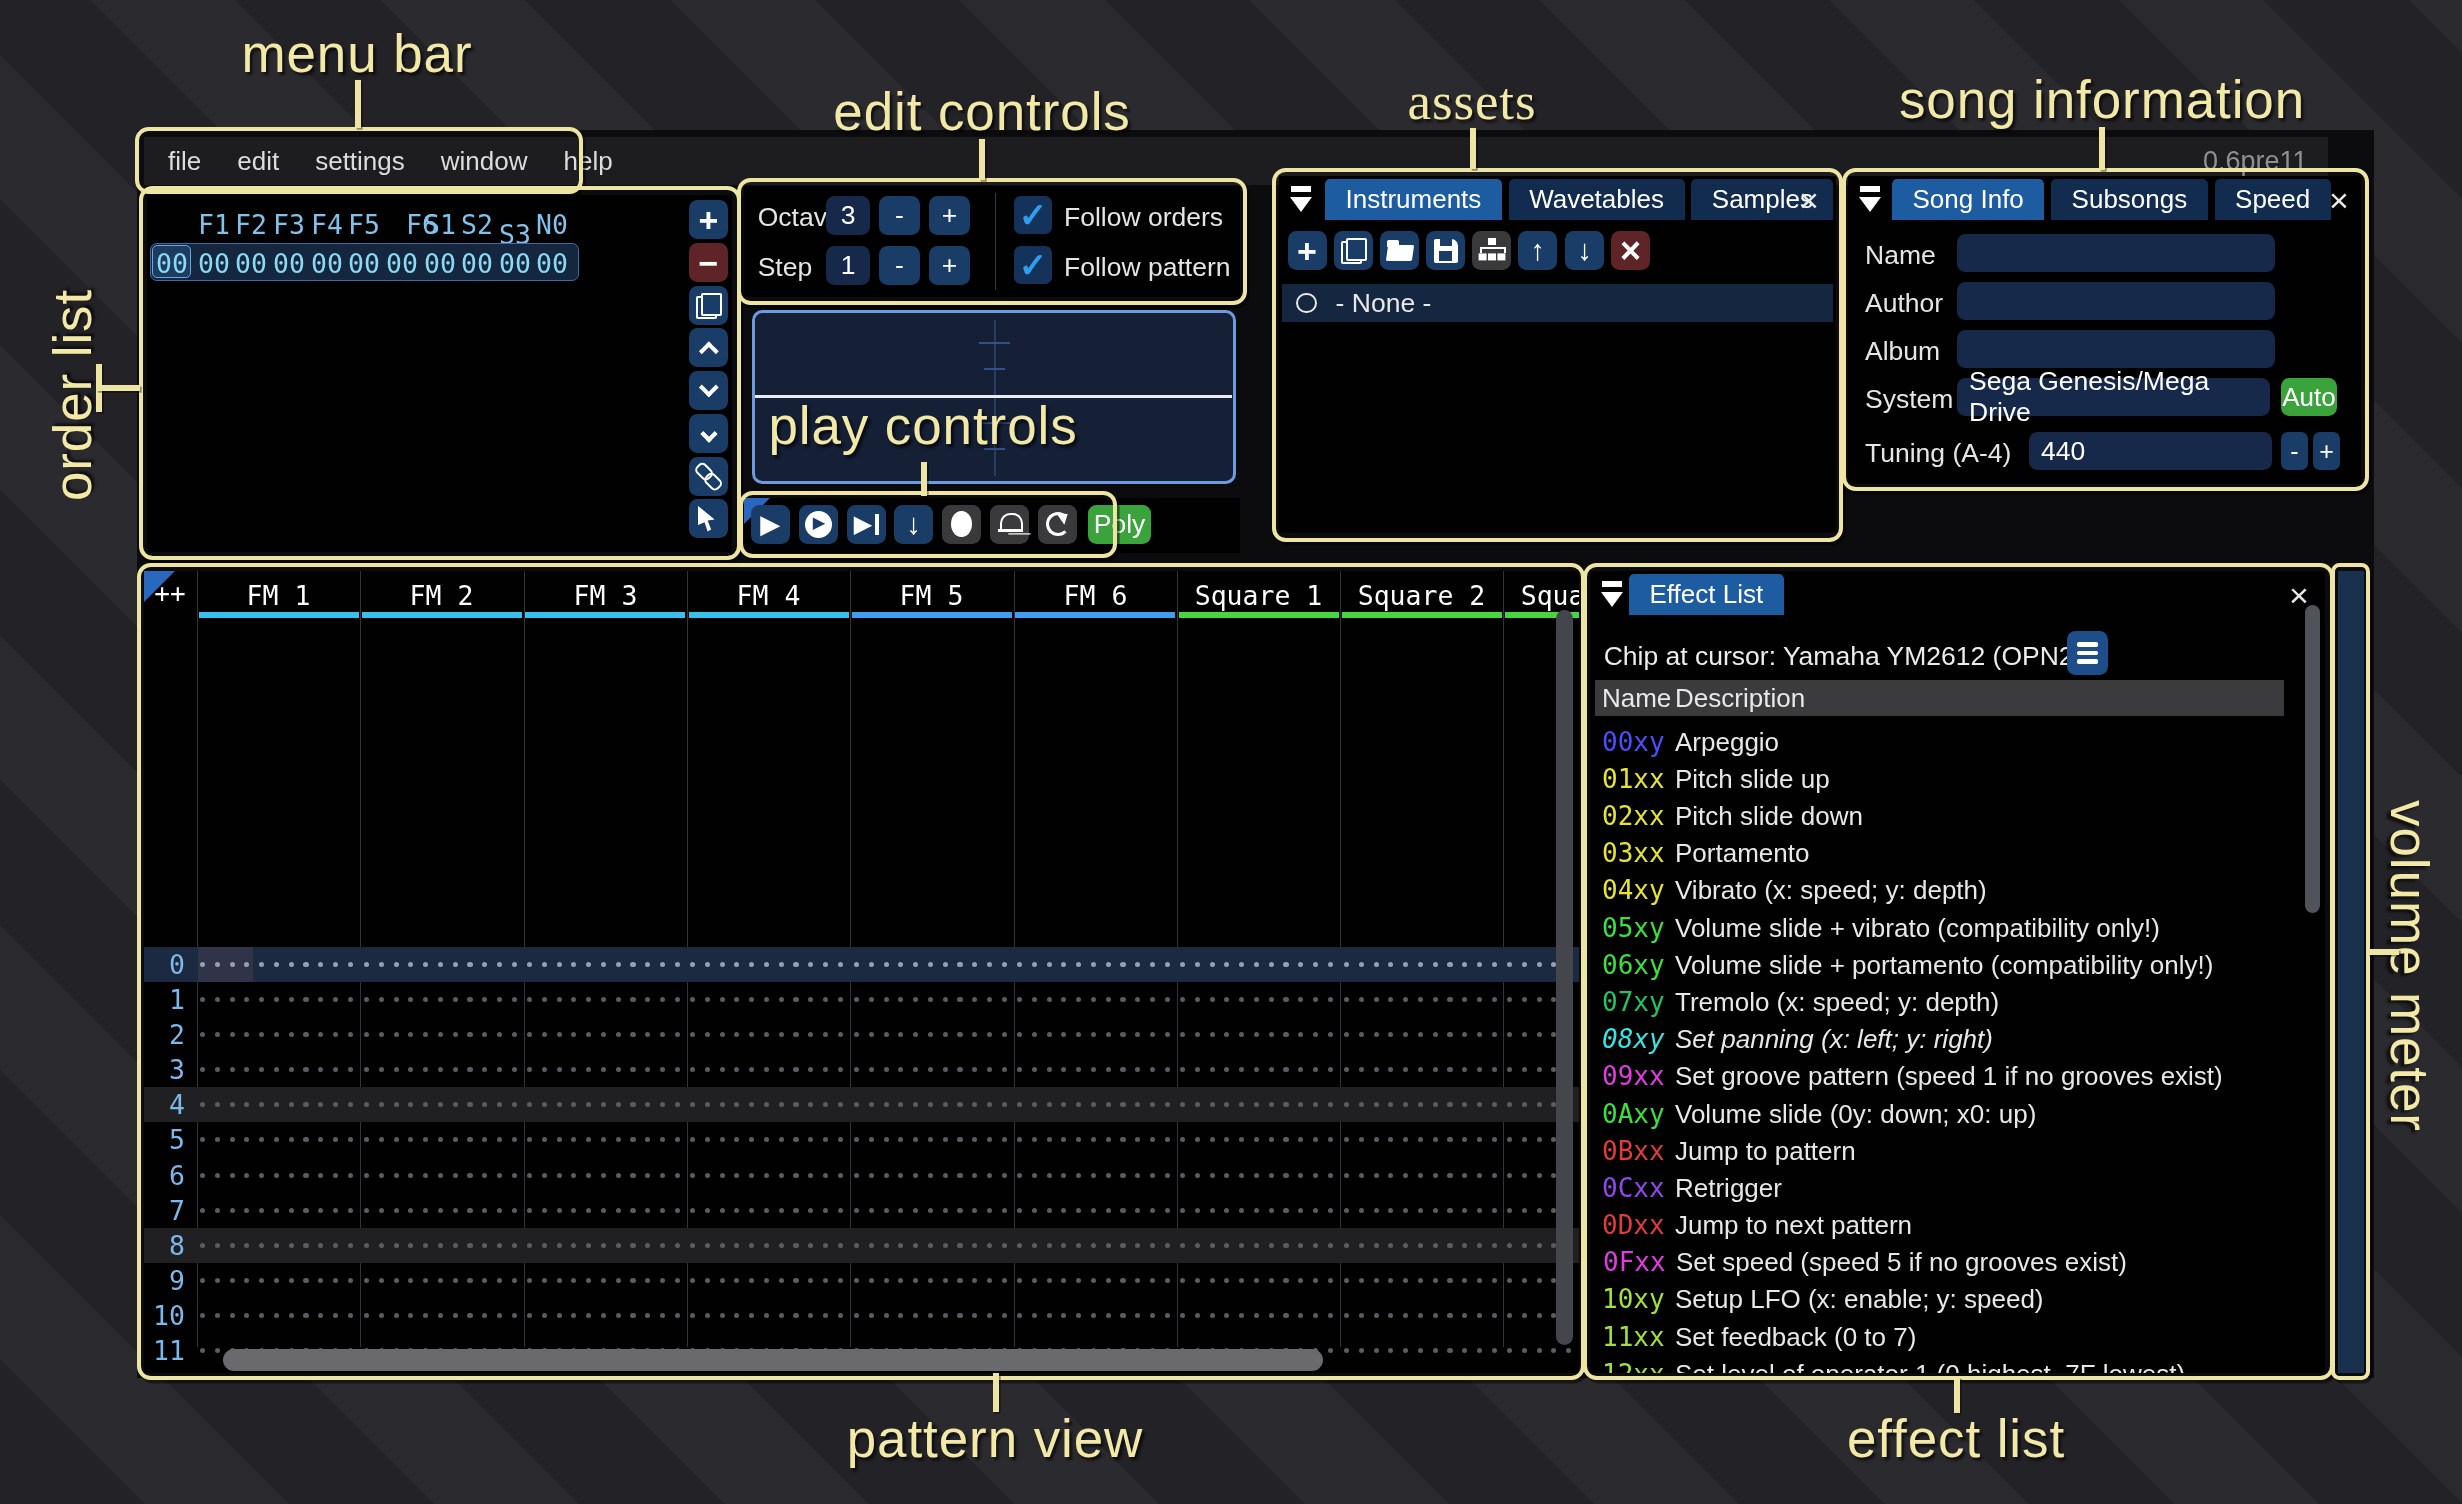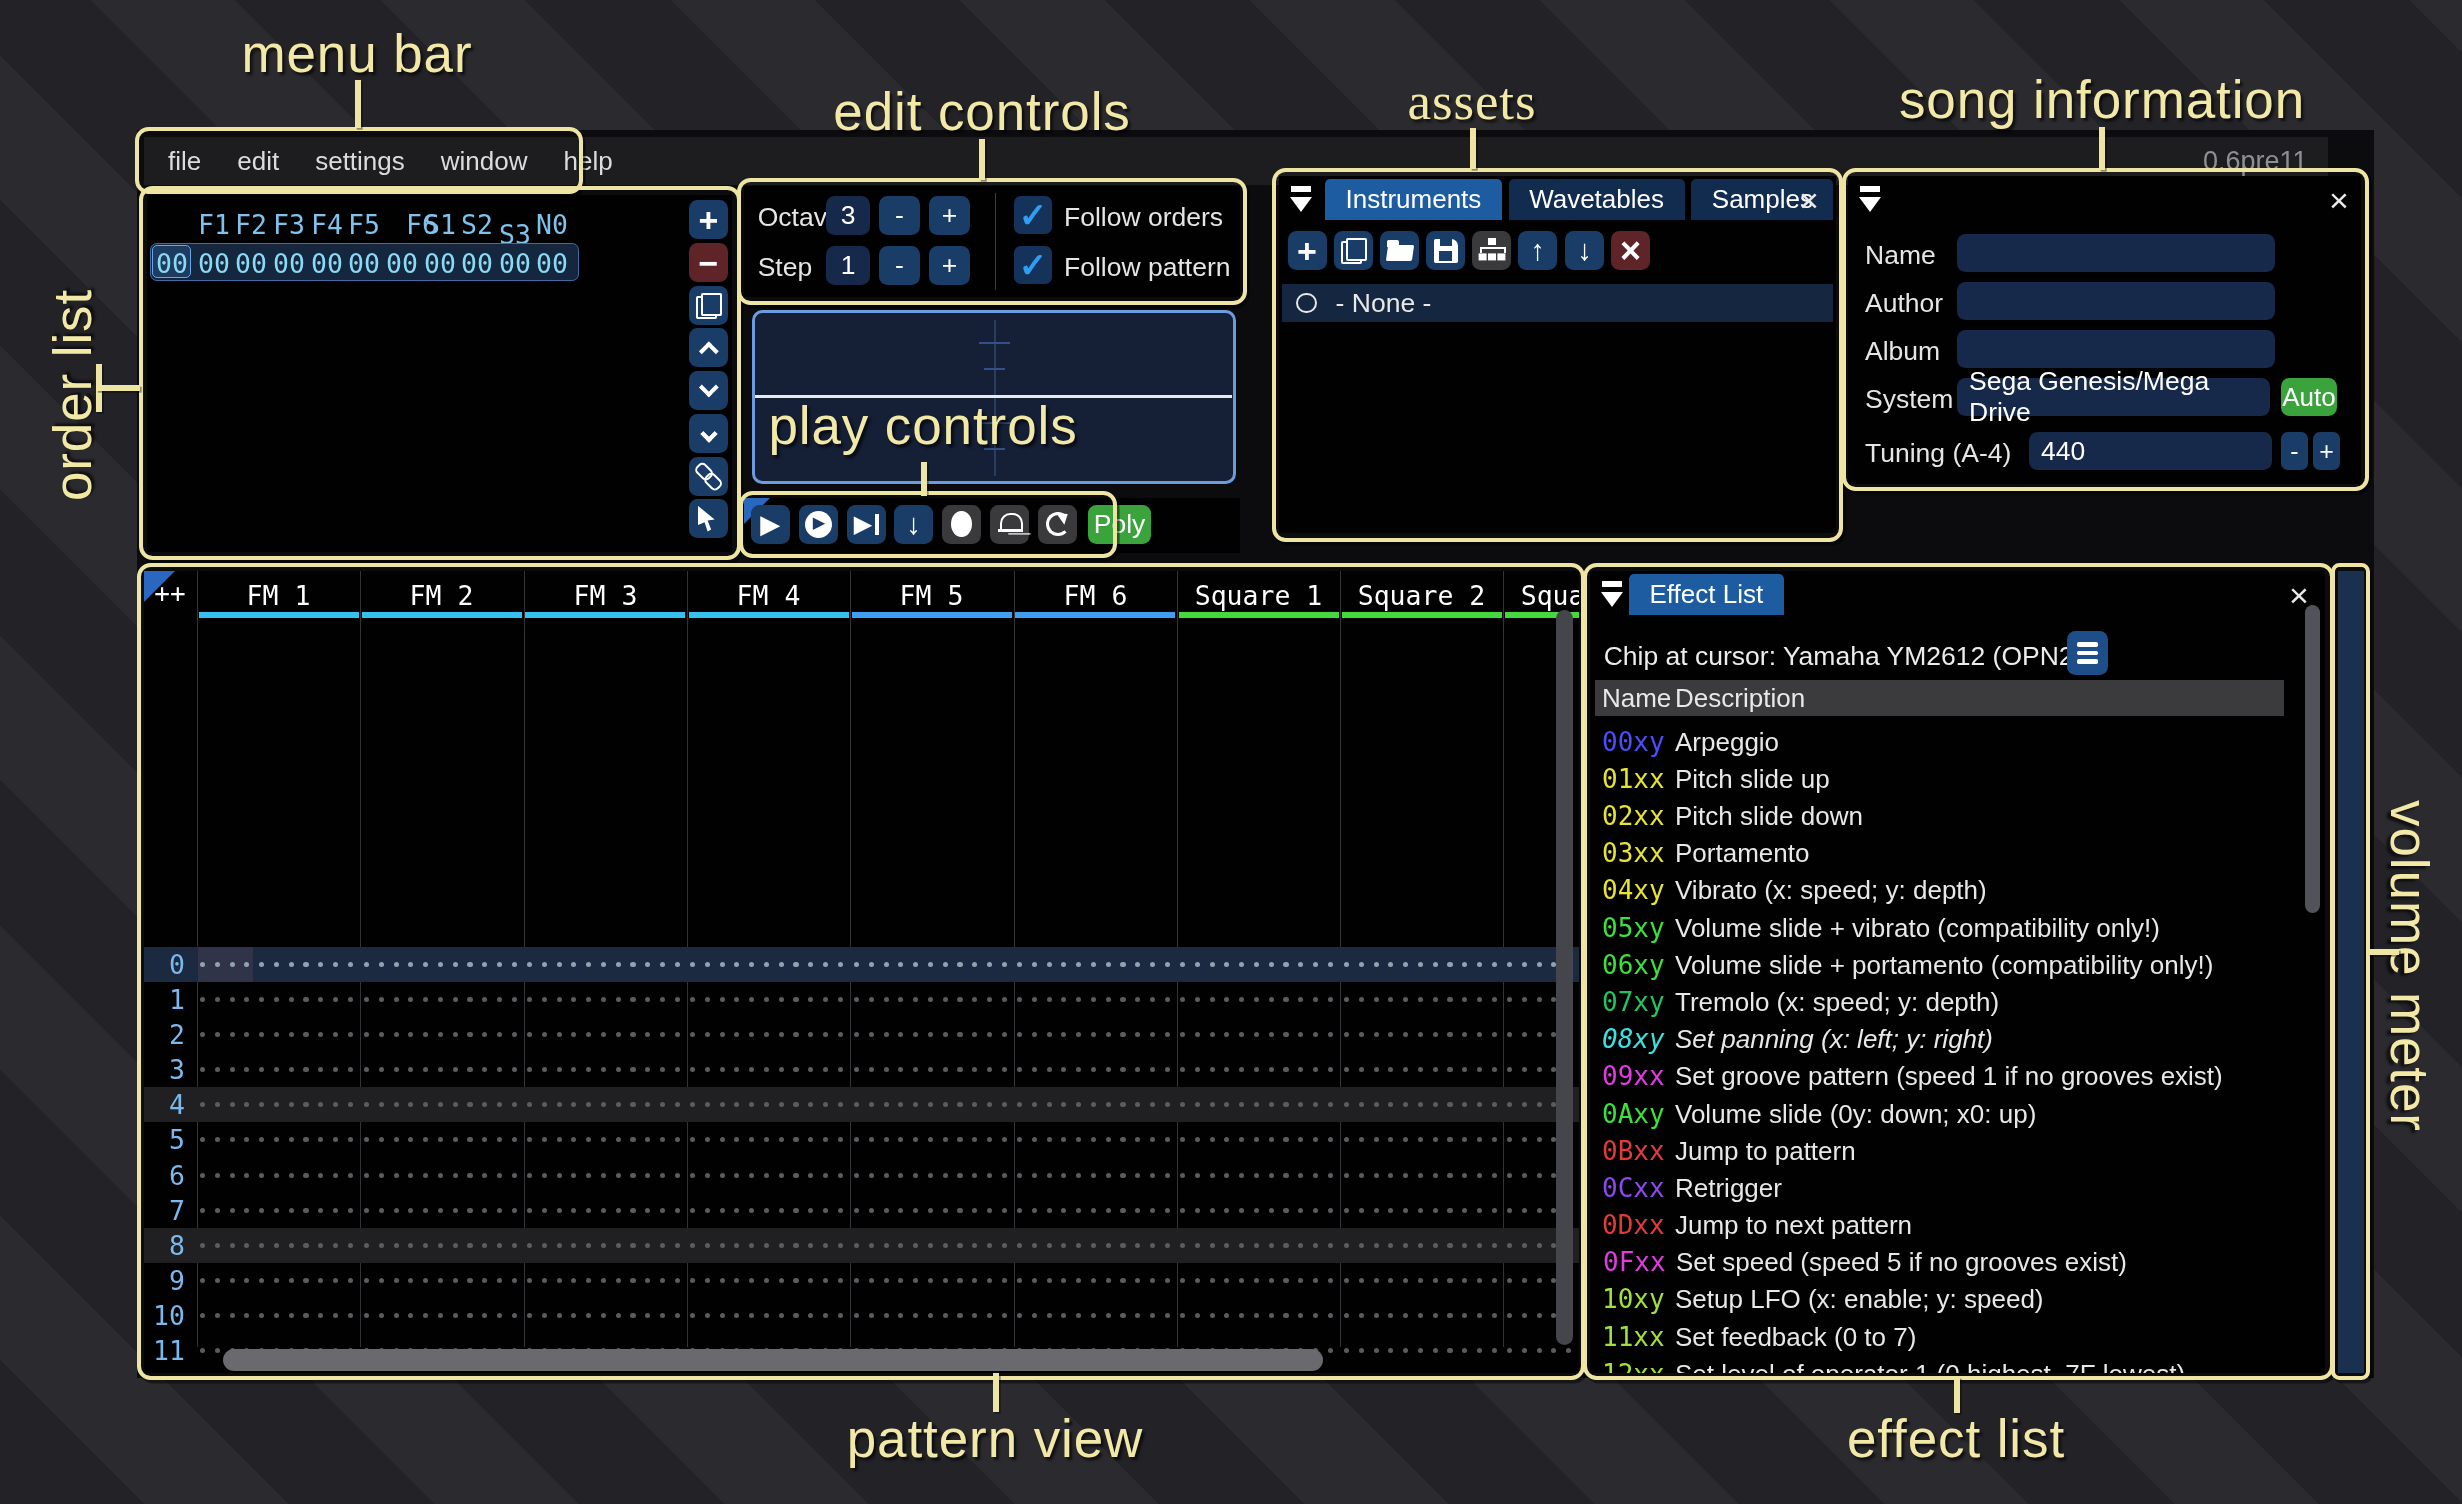--- a/index.html
+++ b/index.html
@@ -295,20 +295,25 @@
     <span class="ic ic-circle" style="margin-left:13.7px;"></span>
     <span style="margin-left:19px; font-size:26.5px;">- None -</span>
   </div>
 </div>
 
 <div class="window" id="song-window" style="left:1848px; top:176px; width:513px; height:308px;">
   <div class="collapse-icon">
       <span class="bar"></span>
       <span class="tri"></span>
     </div>
+  <div id="song-tabs" class="tabbar" style="left:44px;">
+      <div class="tab active">Song Info</div>
+      <div class="tab">Subsongs</div>
+      <div class="tab">Speed</div>
+    </div>
   <div class="winclose" style="left:481px;">×</div>
 
   <div class="field-label" style="left:17px; top:64px;">Name</div>
   <div class="field-input" style="left:109px; top:58px; width:318px;"></div>
   <div class="field-label" style="left:17px; top:112px;">Author</div>
   <div class="field-input" style="left:109px; top:106px; width:318px;"></div>
   <div class="field-label" style="left:17px; top:160px;">Album</div>
   <div class="field-input" style="left:109px; top:154px; width:318px;"></div>
   <div class="field-label" style="left:17px; top:208px;">System</div>
   <div class="field-input" style="left:109px; top:202px; width:313px;">Sega Genesis/Mega Drive</div>

